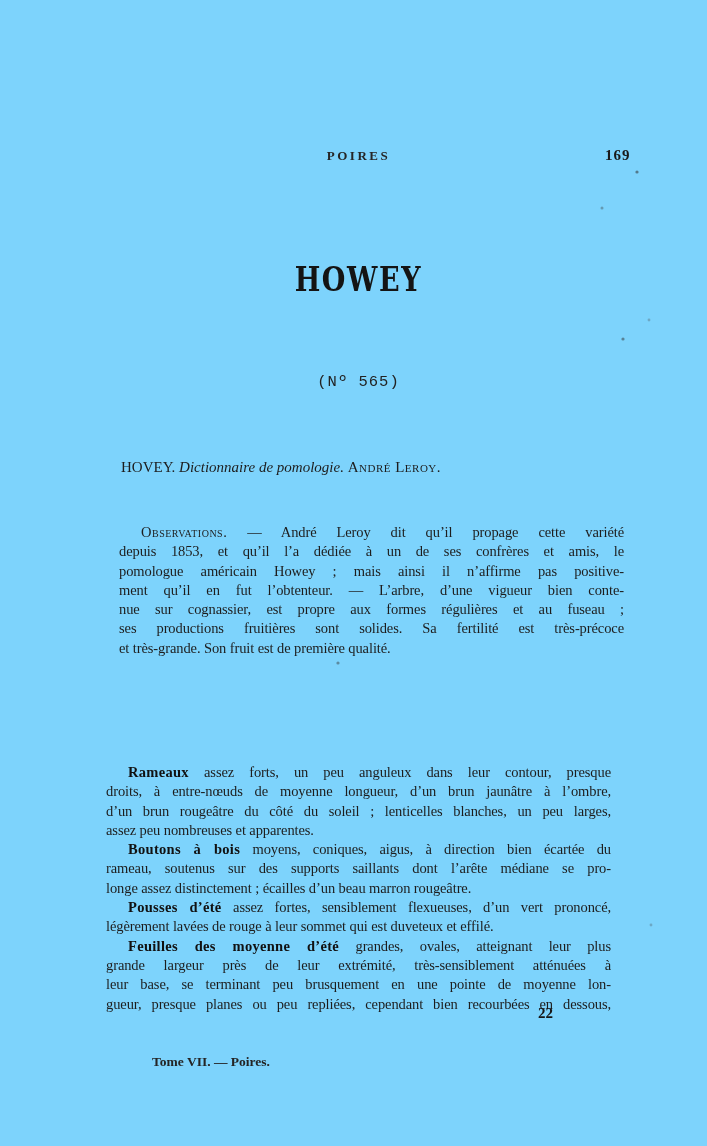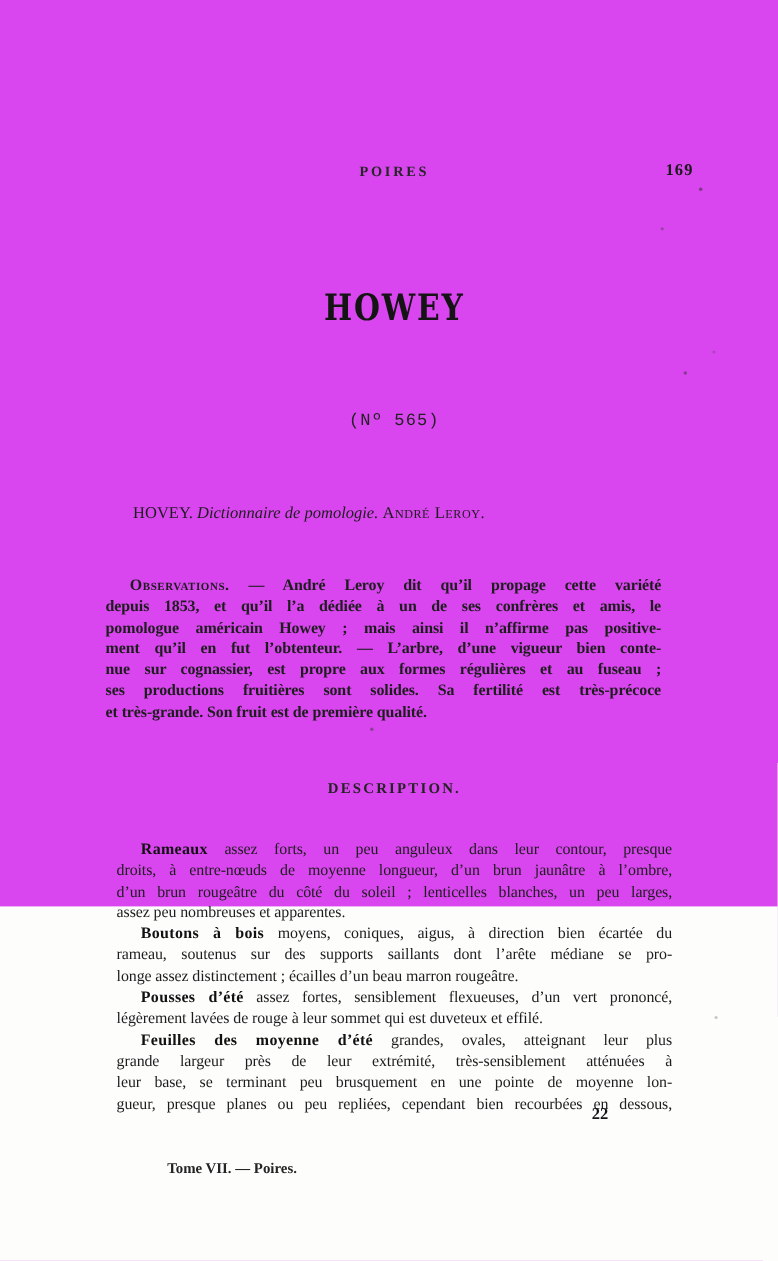--- a/index.html
+++ b/index.html
@@ -6,22 +6,22 @@
     margin: 0;
     padding: 0;
     width: 707px;
     height: 1146px;
     overflow: hidden;
     background: #fdfdfc;
   }
   .page {
     position: relative;
     width: 707px;
-    height: 824px;
-    background: #d946ef;
+    height: 1146px;
+    background: #7dd3fc;
     font-family: "Liberation Serif", serif;
     color: #1d1d1d;
   }
   .running-head {
     position: absolute;
     top: 148px; left: 106px; width: 505px;
     text-align: center;
     font-size: 13px;
     font-weight: bold;
     letter-spacing: 2.5px;
@@ -64,21 +64,21 @@
     color: #1d1d1d;
   }
   .para {
     font-size: 14.5px;
     line-height: 19.3px;
     letter-spacing: -0.1px;
     color: #1d1d1d;
   }
   .obs {
     position: absolute;
-    top: 523px; left: 96px; width: 505px; font-weight: bold;
+    top: 523px; left: 119px; width: 505px;
   }
   .desc-head {
     position: absolute;
     top: 709px; left: 106px; width: 505px;
     text-align: center;
     font-size: 13.5px;
     font-weight: bold;
     letter-spacing: 2px;
     color: #232323;
   }
@@ -142,21 +142,20 @@
   <div class="para obs">
     <div class="line first"><span class="sc">Observations.</span><span> — André Leroy dit qu’il propage cette variété</span></div>
     <div class="line">depuis 1853, et qu’il l’a dédiée à un de ses confrères et amis, le</div>
     <div class="line">pomologue américain Howey ; mais ainsi il n’affirme pas positive-</div>
     <div class="line">ment qu’il en fut l’obtenteur. — L’arbre, d’une vigueur bien conte-</div>
     <div class="line">nue sur cognassier, est propre aux formes régulières et au fuseau ;</div>
     <div class="line">ses productions fruitières sont solides. Sa fertilité est très-précoce</div>
     <div class="line end">et très-grande. Son fruit est de première qualité.</div>
   </div>
 
-  <div class="desc-head">DESCRIPTION.</div>
 
   <div class="desc-block">
 
     <div class="para">
       <div class="line first"><span class="lead">Rameaux</span><span> assez forts, un peu anguleux dans leur contour, presque</span></div>
       <div class="line">droits, à entre-nœuds de moyenne longueur, d’un brun jaunâtre à l’ombre,</div>
       <div class="line">d’un brun rougeâtre du côté du soleil ; lenticelles blanches, un peu larges,</div>
       <div class="line end">assez peu nombreuses et apparentes.</div>
     </div>
 

